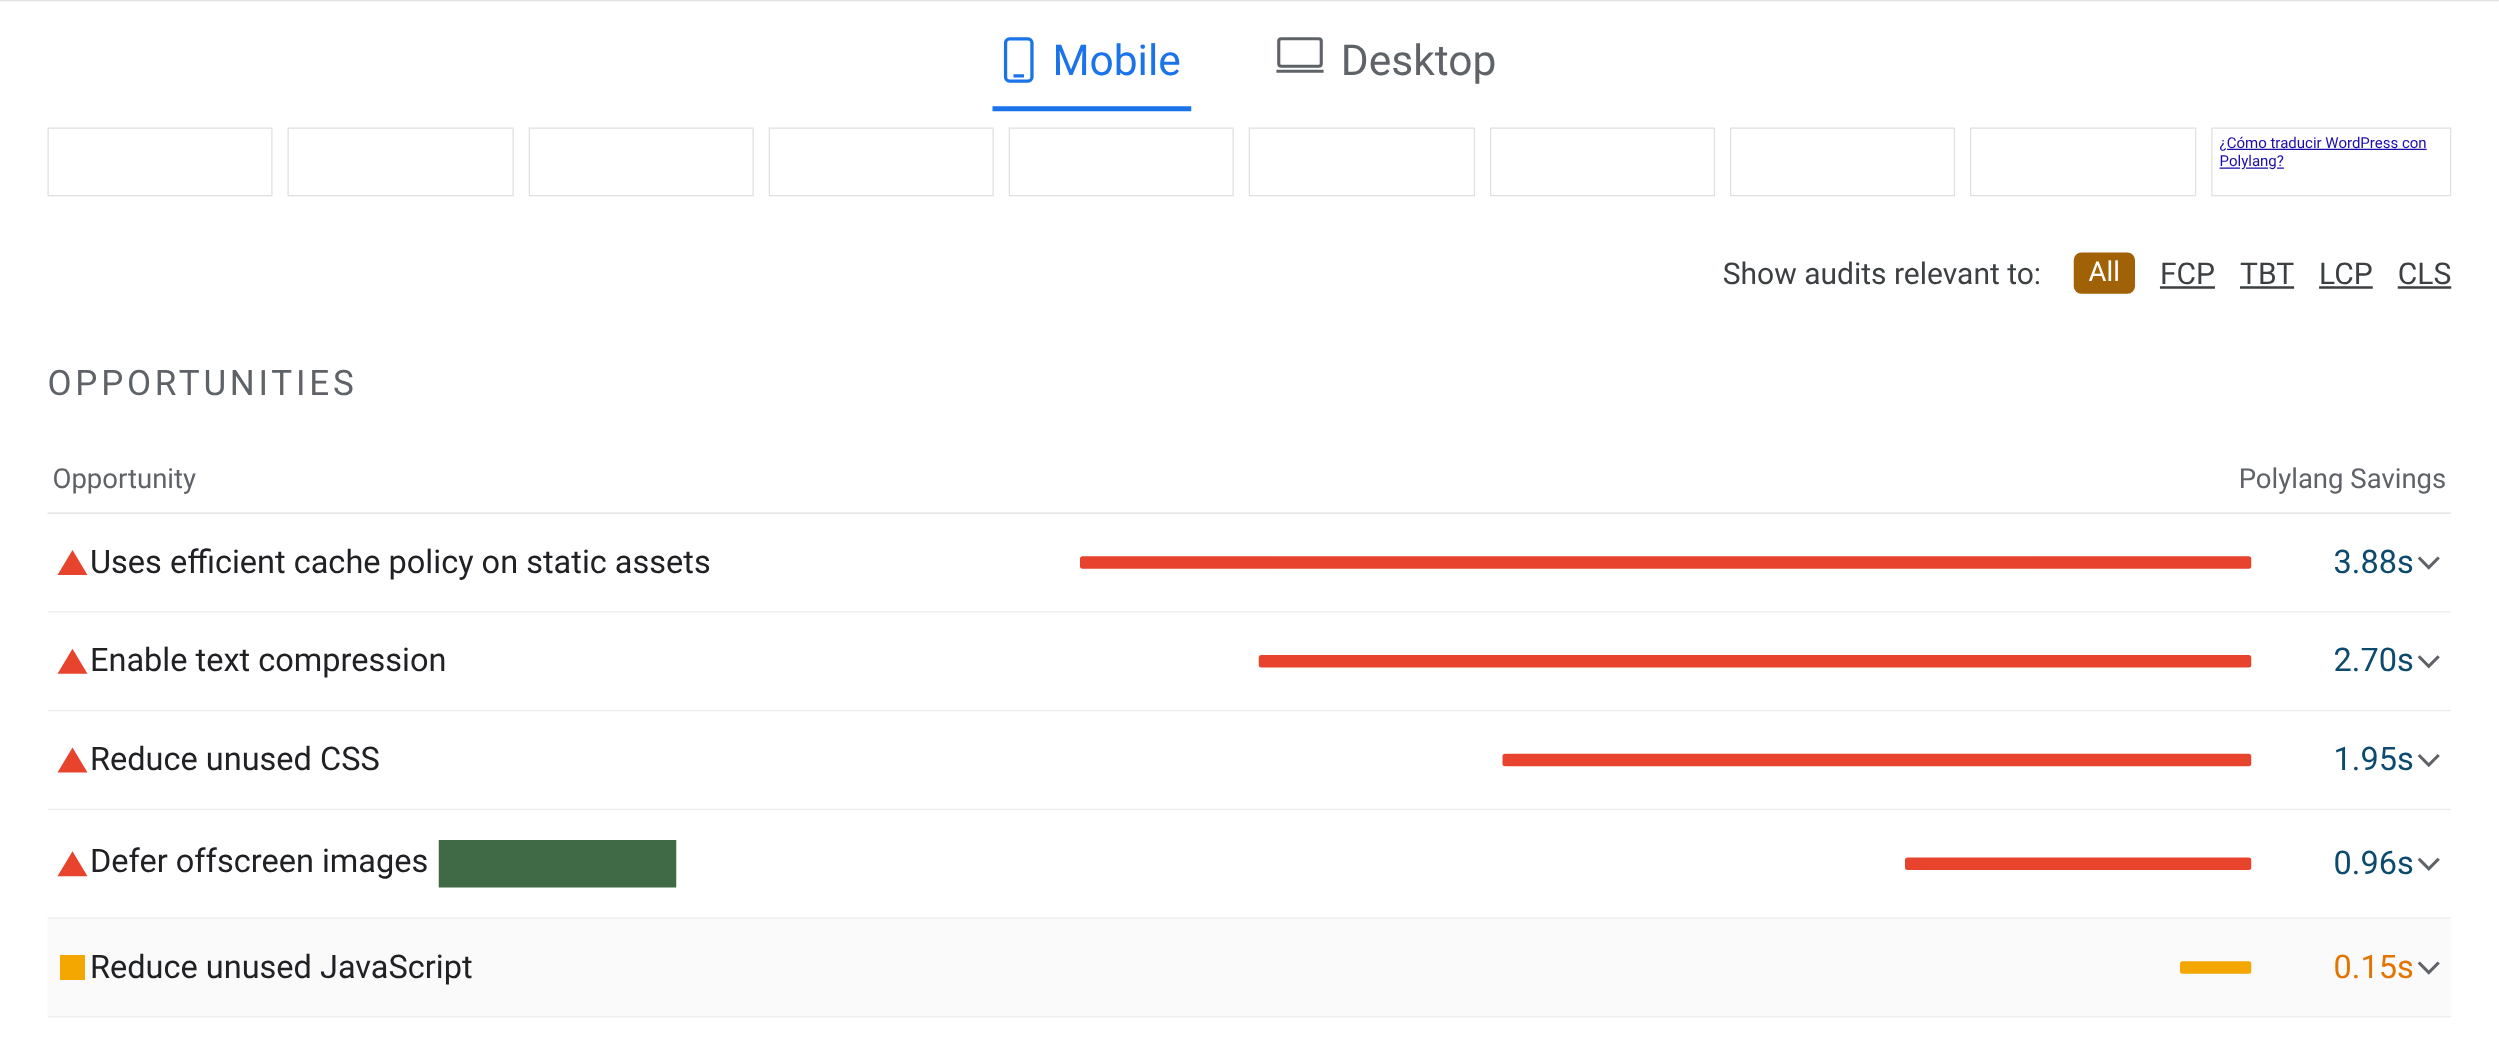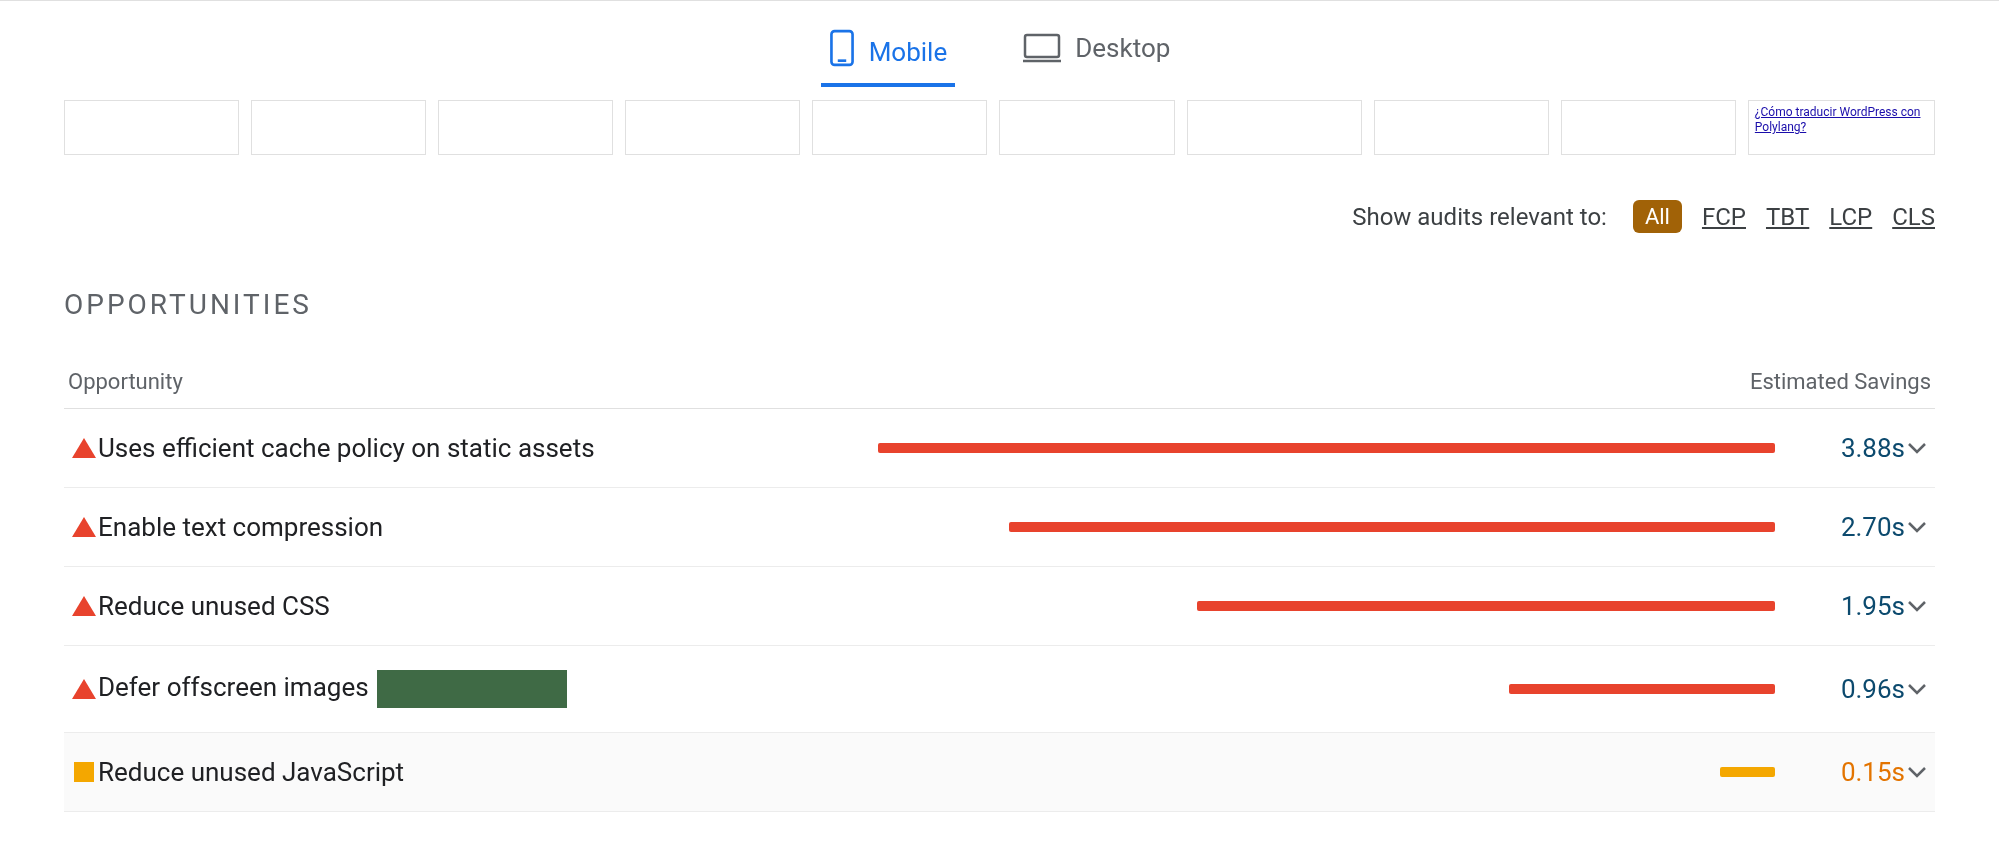--- a/index.html
+++ b/index.html
@@ -14,36 +14,36 @@
   .tabs {
     display: flex;
     justify-content: center;
     align-items: center;
     gap: 60px;
     padding: 18px 0 0 0;
     border-bottom: 1px solid transparent;
   }
   .tab {
     display: flex;
-    align-items: flex-end;
+    align-items: flex-start;
     gap: 14px;
-    font-size: 26px;
+    font-size: 34px;
     color: #5f6368;
     padding: 10px 8px 16px 8px;
     cursor: pointer;
     border-bottom: 4px solid transparent;
   }
   .tab.active {
     color: #1a73e8;
     border-bottom-color: #1a73e8;
   }
   .tab-icon svg { display: block; }
 
   .content {
-    padding: 0 64px;
+    padding: 0 38px;
     margin-top: 12px;
   }
 
   .thumb-row {
     display: flex;
     gap: 12px;
     justify-content: flex-start;
     align-items: flex-start;
     height: 60px;
     position: relative;
@@ -208,21 +208,21 @@
     <span class="filter-link">FCP</span>
     <span class="filter-link">TBT</span>
     <span class="filter-link">LCP</span>
     <span class="filter-link">CLS</span>
   </div>
 
   <div class="section-title">OPPORTUNITIES</div>
 
   <div class="list-header">
     <span>Opportunity</span>
-    <span>Estimated Savings</span>
+    <span>Polylang Savings</span>
   </div>
 
   <div id="op-list">
       <div class="op-row">
         <div class="severity-icon">
           <div class="triangle"></div>
         </div>
         <div class="op-label">Uses efficient cache policy on static assets</div>
         <div class="bar-area">
           <div class="bar red" style="width: 76%;"></div>

